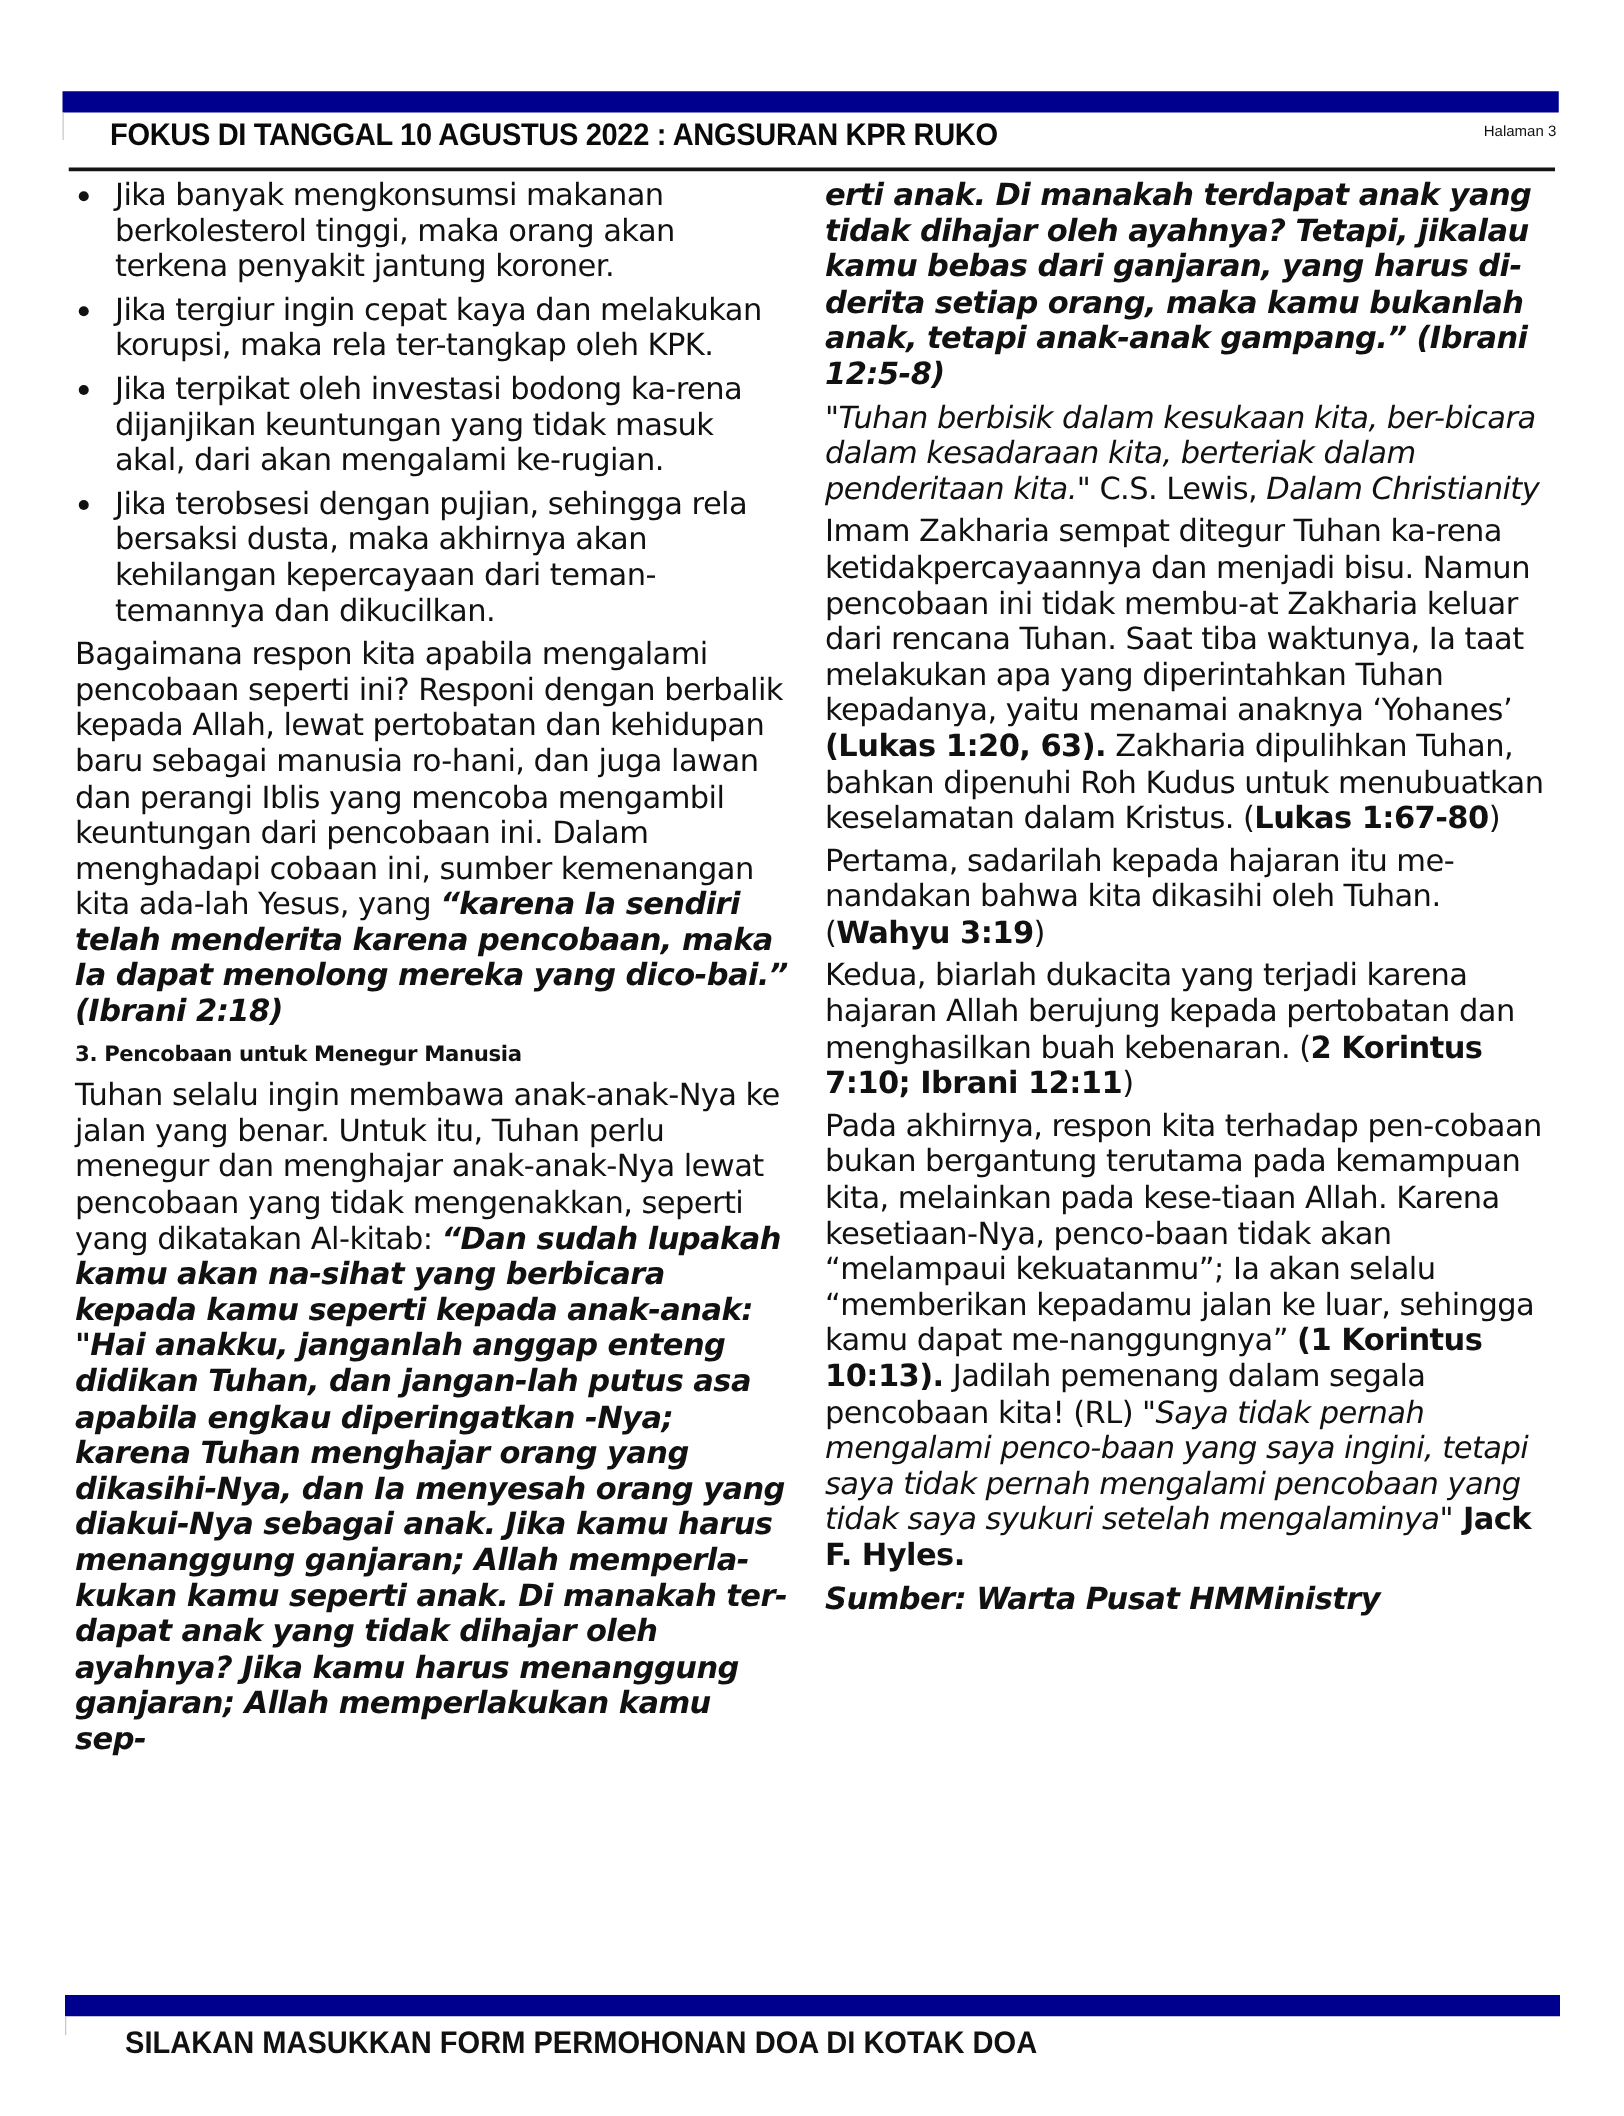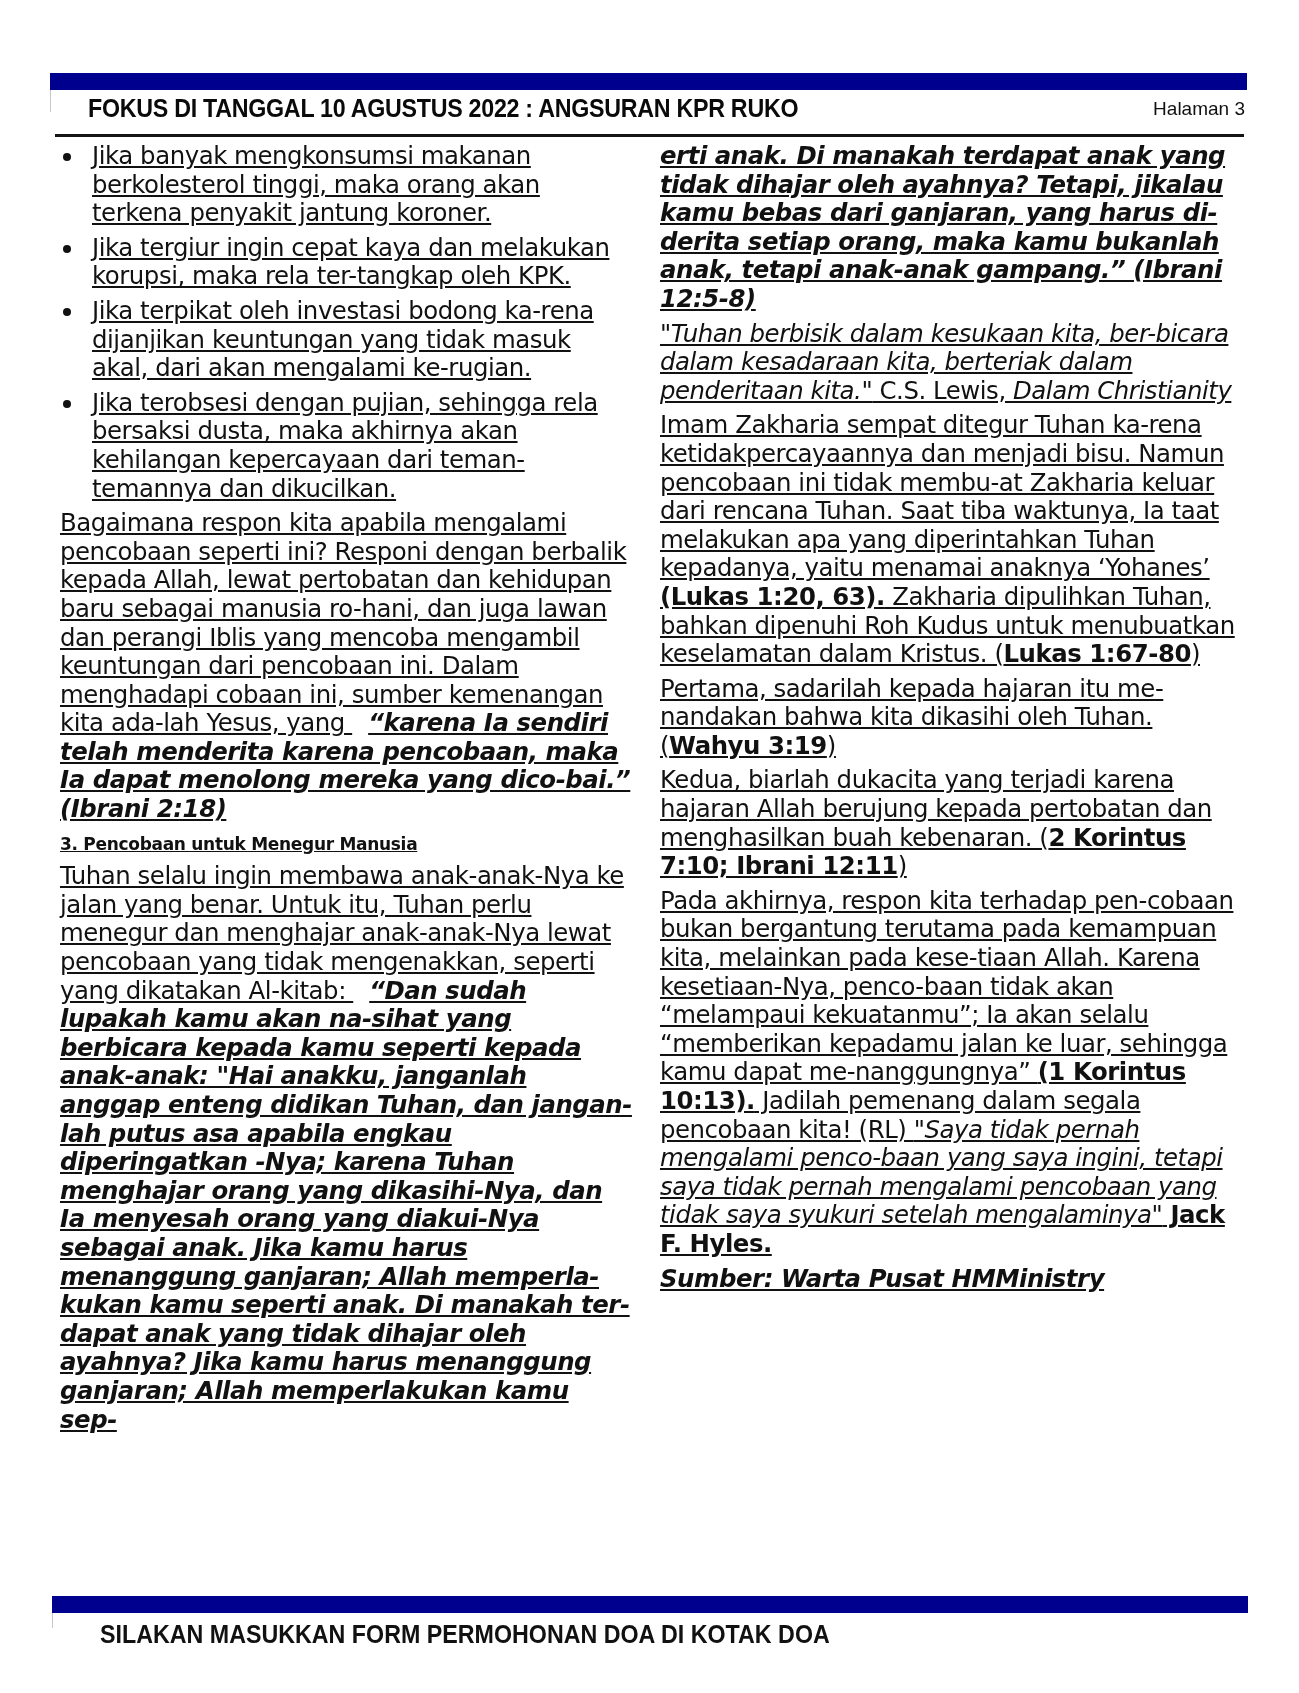--- a/index.html
+++ b/index.html
@@ -8,30 +8,30 @@
   .bar { position:absolute; background:#00008f; }
   .bar-top { left:50px; top:73px; width:1197px; height:17px; }
   .bar-bottom { left:52px; top:1596px; width:1196px; height:17px; }
   .vtick { position:absolute; width:1px; background:#c8c8c8; }
   .vtick-top { left:50px; top:90px; height:22px; }
   .vtick-bottom { left:52px; top:1613px; height:15px; }
   .header-title { position:absolute; left:88px; top:94px; font-family:"Liberation Sans", sans-serif;
          font-weight:bold; font-size:25px; letter-spacing:-0.3px; transform:scaleX(0.93); transform-origin:left top;
          white-space:nowrap; color:#0a0a0a; }
   .header-page { position:absolute; right:54px; top:98px; font-family:"Liberation Sans", sans-serif;
-         font-size:19px; color:#111; }
+         font-size:12px; color:#111; }
   .rule { position:absolute; left:55px; top:134px; width:1189px; height:3px; background:#151515; }
-  .col { position:absolute; top:142px; font-size:24.4px; line-height:28.6px; letter-spacing:-0.45px;text-decoration:underline; }
+  .col { position:absolute; top:142px; font-size:24.4px; line-height:28.6px; letter-spacing:-0.45px; }
   .col-left { left:60px; width:572px; }
   .col-right { left:660px; width:590px; }
   .col p { margin:0 0 6px 0; }
   ul.bullets { list-style:none; margin:0 0 4px 0; padding:0; }
   ul.bullets li { position:relative; padding-left:32px; margin-bottom:6px; }
   ul.bullets li .dot { position:absolute; left:3px; top:11px; width:8px; height:8px; border-radius:50%; background:#111; }
-  .bi { font-weight:bold; font-style:italic;margin-left:16px; }
+  .bi { font-weight:bold; font-style:italic; }
   .it { font-style:italic; }
   .b { font-weight:bold;text-align:right; }
   h3.section { margin:6px 0 4px 0; font-size:17px; font-weight:bold; letter-spacing:-0.3px; }
   .footer-text { position:absolute; left:100px; top:1620px; font-family:"Liberation Sans", sans-serif;
          font-weight:bold; font-size:25px; transform:scaleX(0.93); transform-origin:left top; white-space:nowrap; }
 </style>
 </head>
 <body>
 
 <div class="bar bar-top"></div>

